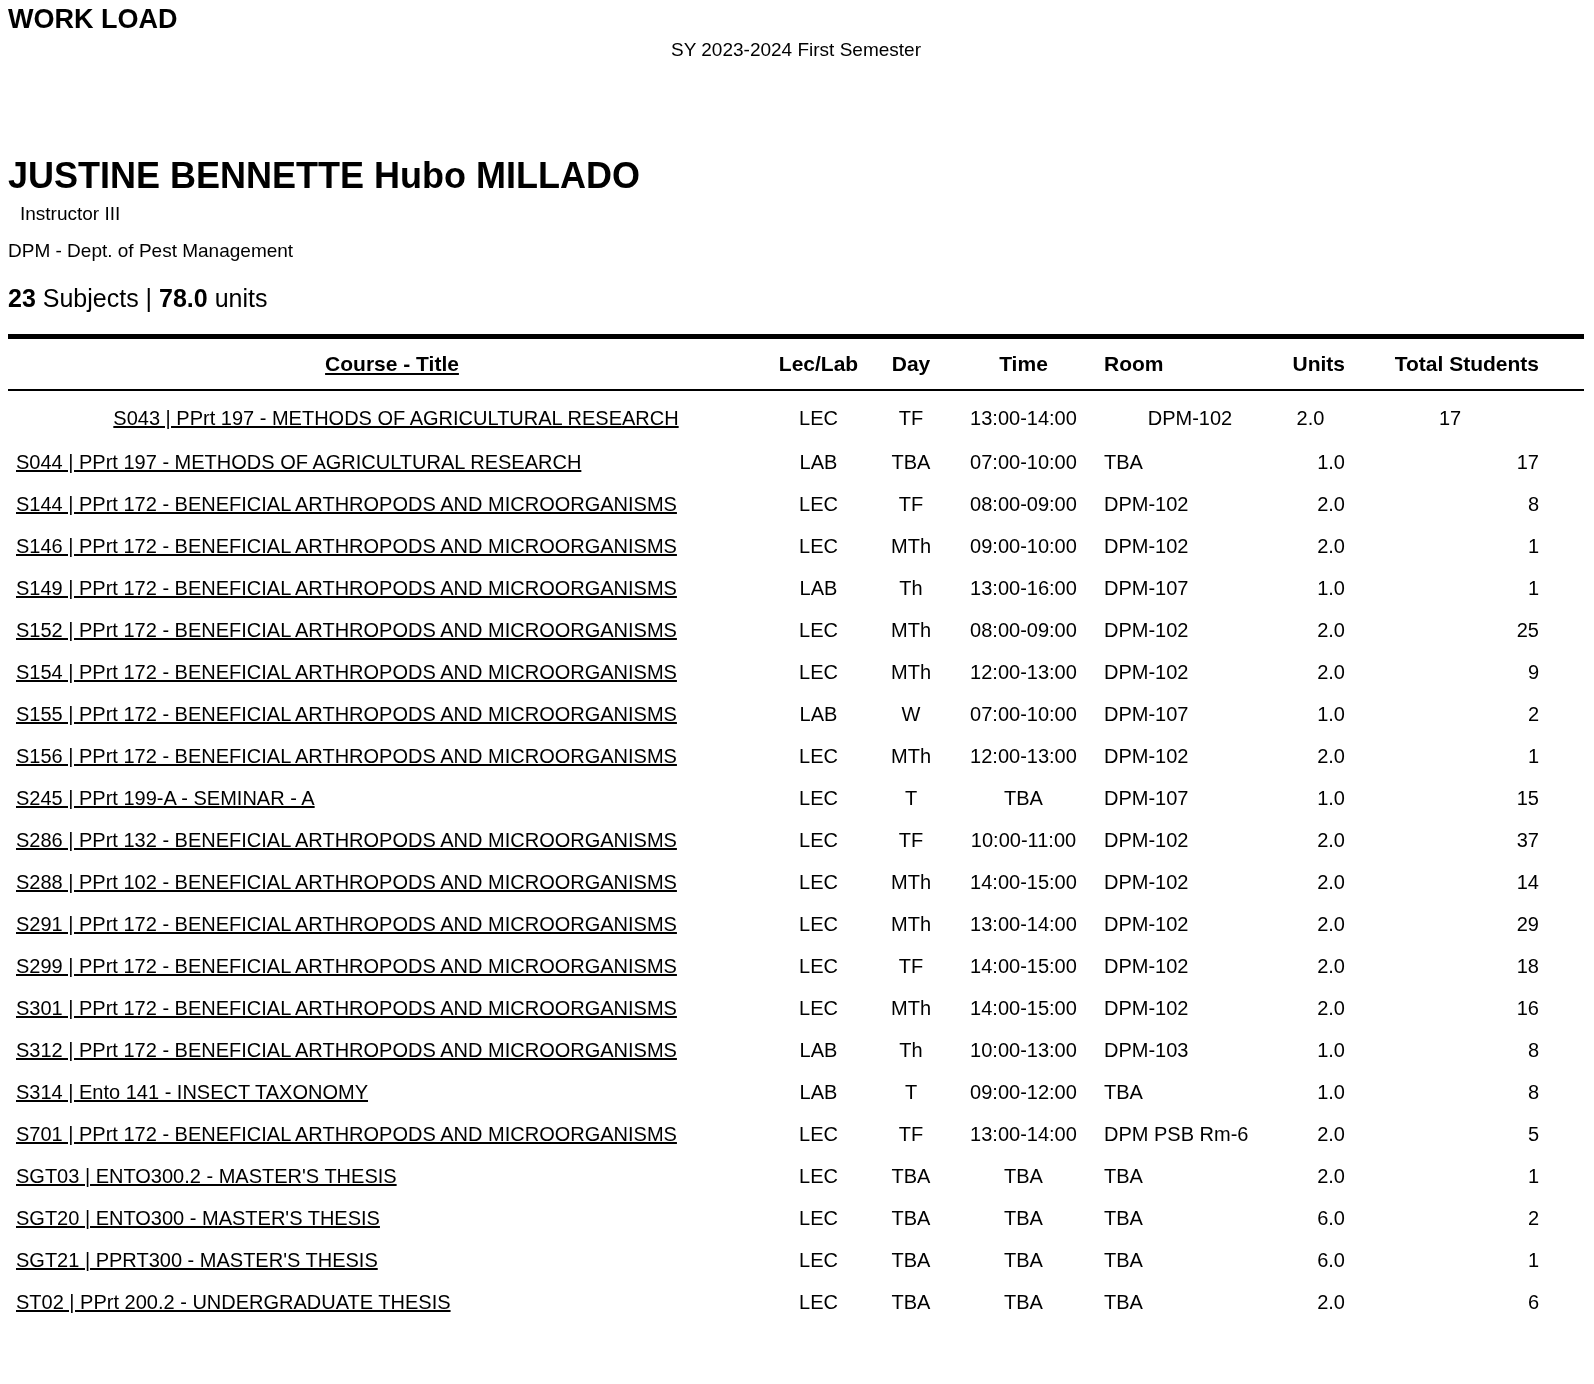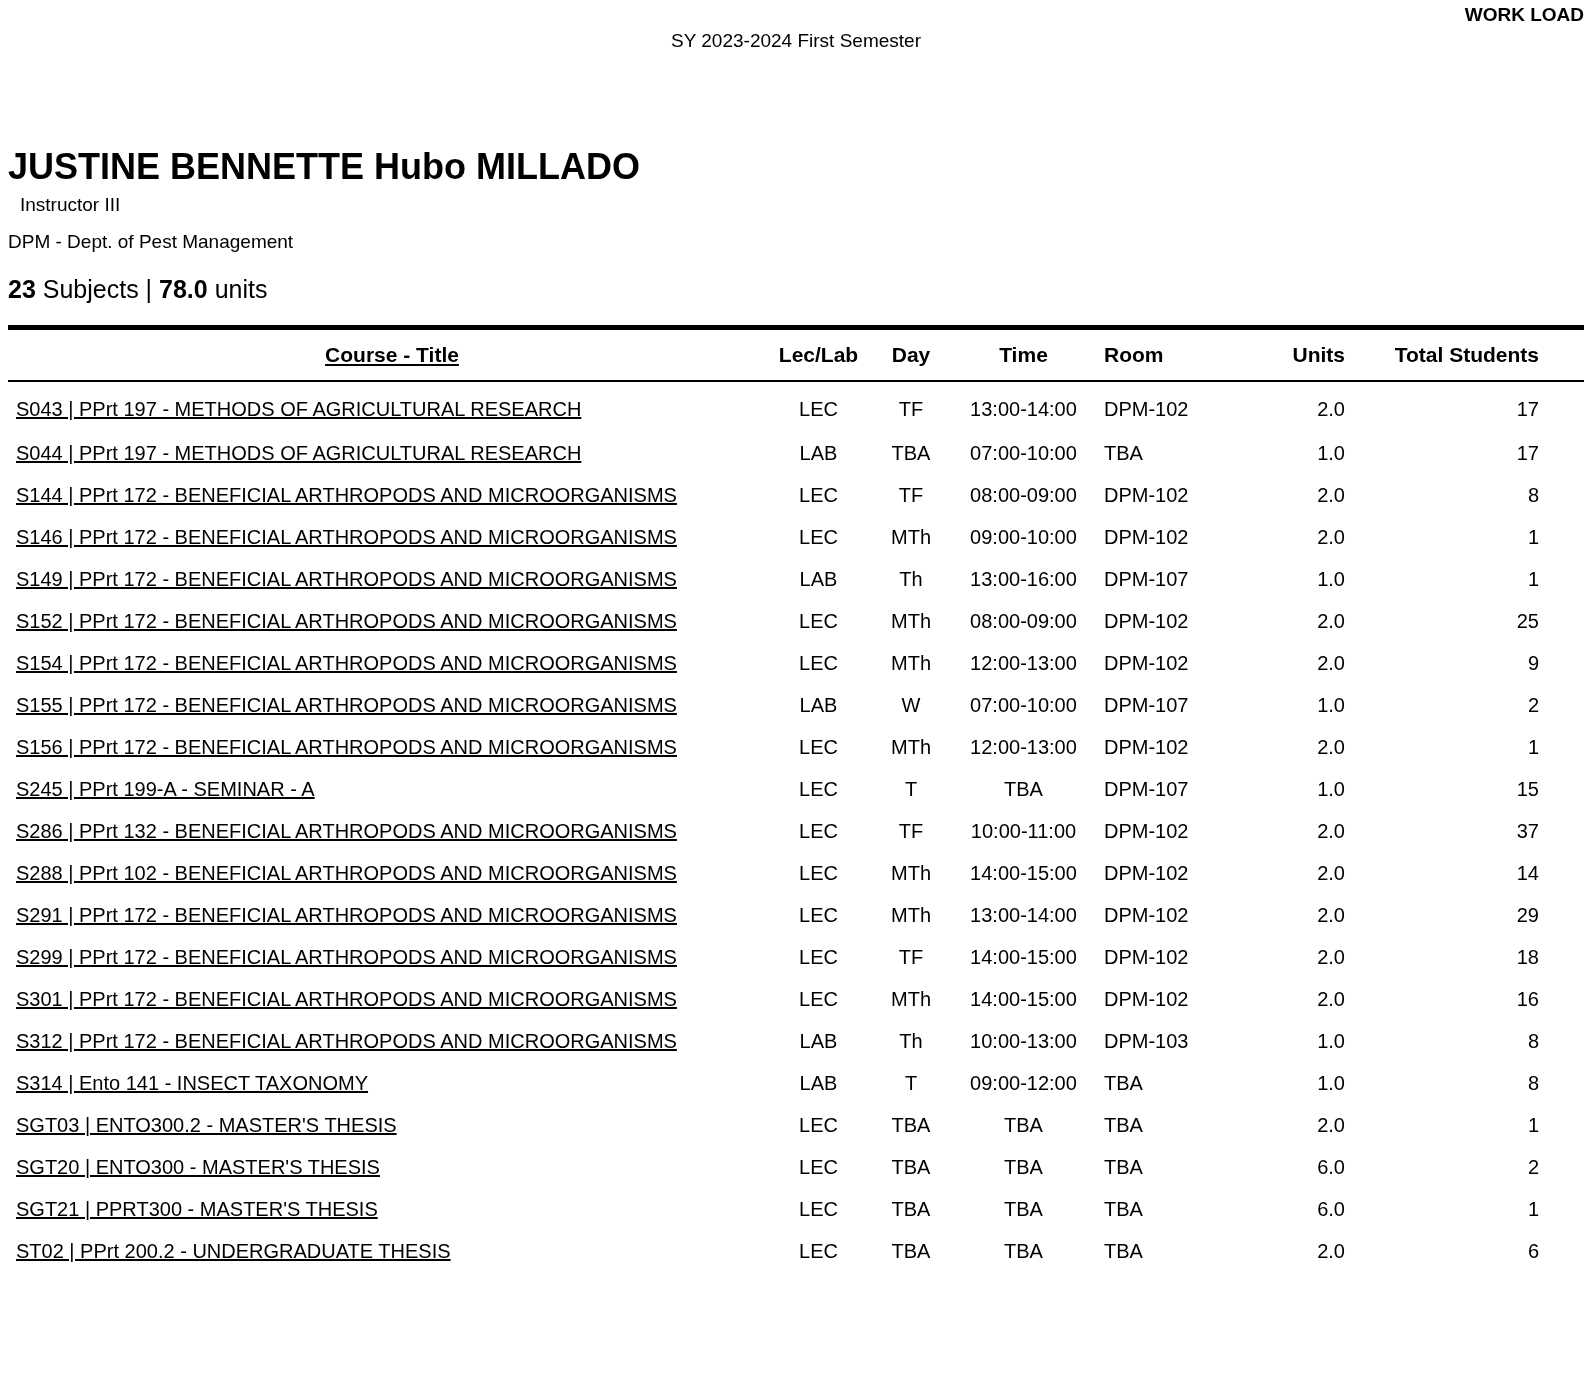--- a/index.html
+++ b/index.html
@@ -6,22 +6,22 @@
   html, body { margin: 0; padding: 0; background: #ffffff; }
   body {
     width: 1594px;
     min-height: 1384px;
     font-family: "Liberation Sans", sans-serif;
     color: #000000;
   }
   .report { padding: 2px 10px 20px 8px; }
 
   .doc-title {
-    text-align: right;
-    font-size: 19px;
+    text-align: left;
+    font-size: 27px;
     font-weight: bold;
     margin: 2px 0 0;
   }
   .doc-subtitle {
     text-align: center;
     font-size: 19px;
     font-weight: normal;
     margin: 4px 0 0;
   }
 
@@ -53,21 +53,21 @@
     white-space: nowrap;
   }
   tbody td {
     font-size: 20px;
     height: 42px;
     padding: 0;
     vertical-align: middle;
     white-space: nowrap;
     overflow: hidden;
   }
-  tbody tr:first-child td { height: 52px; padding-top: 4px; }
+  tbody tr:first-child td { height: 52px; padding-top: 4px; text-align: center; }
 
   .c-course   { text-align: left; padding-left: 8px; text-decoration: underline; }
   th.c-course { text-align: center; padding-left: 0; }
   .c-leclab   { text-align: center; }
   .c-day      { text-align: center; }
   .c-time     { text-align: center; }
   .c-room     { text-align: left; padding-left: 18px; }
   .c-units    { text-align: right; padding-right: 16px; }
   .c-students { text-align: right; padding-right: 45px; }
 </style>
@@ -270,20 +270,29 @@
   <tr>
     <td class="c-course">S314 | Ento 141 - INSECT TAXONOMY</td>
     <td class="c-leclab">LAB</td>
     <td class="c-day">T</td>
     <td class="c-time">09:00-12:00</td>
     <td class="c-room">TBA</td>
     <td class="c-units">1.0</td>
     <td class="c-students">8</td>
   </tr>
 
+  <tr>
+    <td class="c-course">S701 | PPrt 172 - BENEFICIAL ARTHROPODS AND MICROORGANISMS</td>
+    <td class="c-leclab">LEC</td>
+    <td class="c-day">TF</td>
+    <td class="c-time">13:00-14:00</td>
+    <td class="c-room">DPM PSB Rm-6</td>
+    <td class="c-units">2.0</td>
+    <td class="c-students">5</td>
+  </tr>
 
 
   <tr>
     <td class="c-course">SGT03 | ENTO300.2 - MASTER'S THESIS</td>
     <td class="c-leclab">LEC</td>
     <td class="c-day">TBA</td>
     <td class="c-time">TBA</td>
     <td class="c-room">TBA</td>
     <td class="c-units">2.0</td>
     <td class="c-students">1</td>

